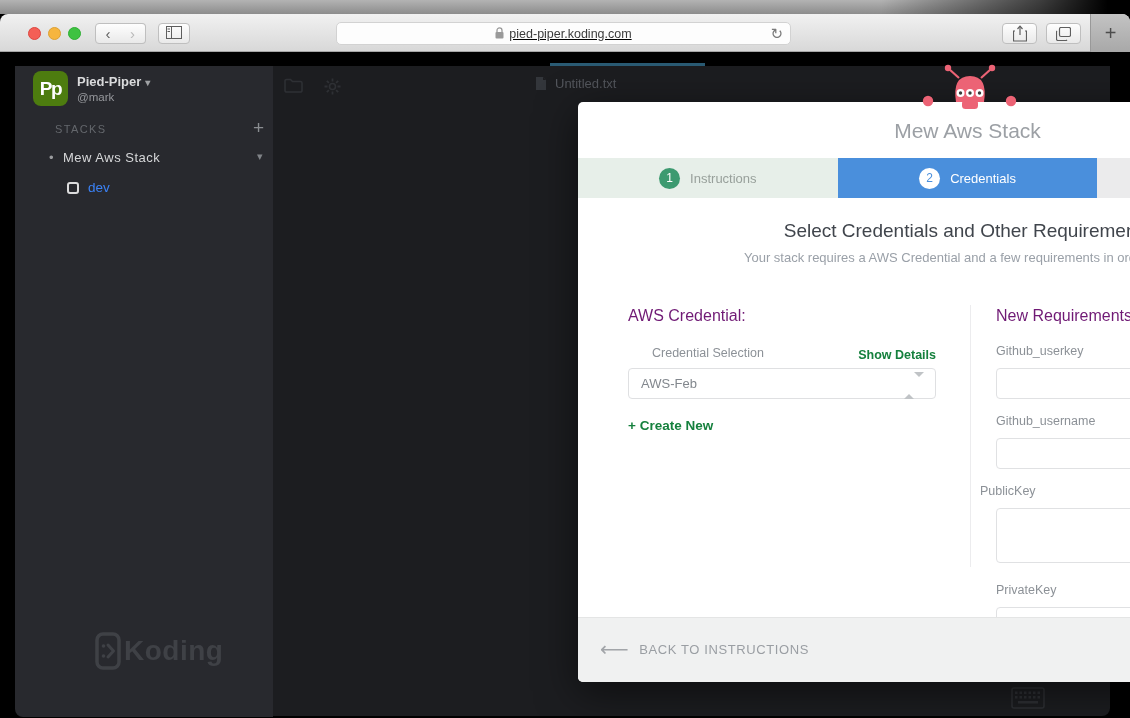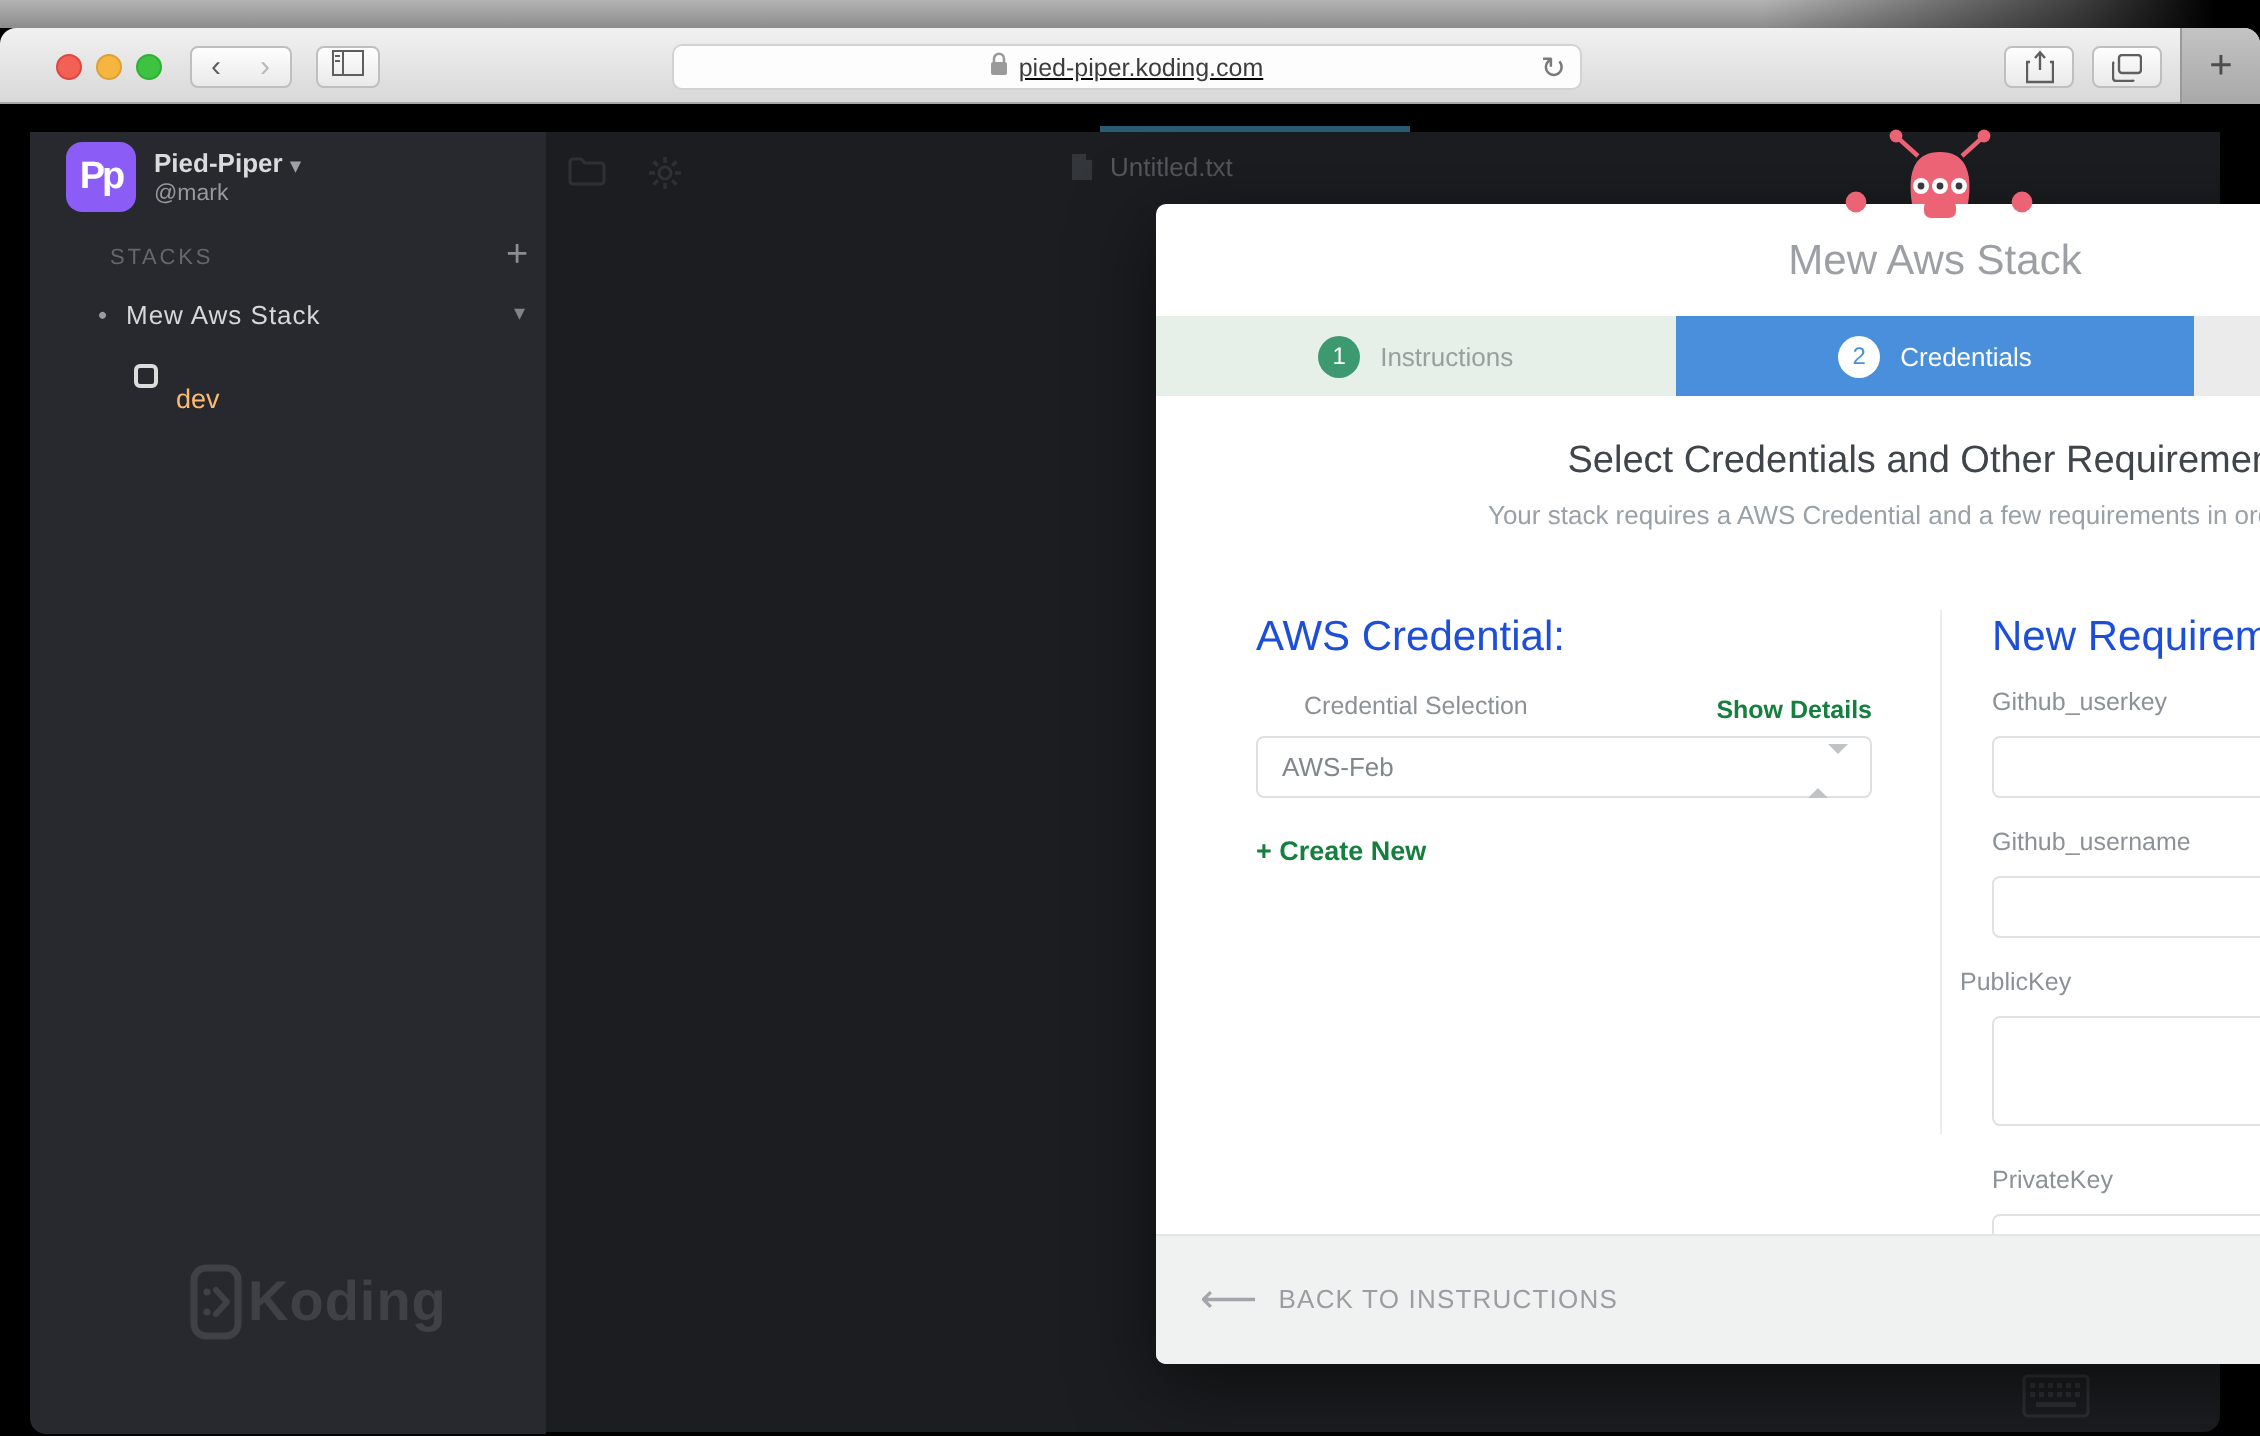--- a/index.html
+++ b/index.html
@@ -50,38 +50,38 @@
 
   
   .app { position:absolute; left:0; top:52px; width:1130px; height:666px; background:#000; }
   .side-panel { position:absolute; left:15px; top:0; width:258px; height:651px;
     background:#28292e; border-radius:0 0 0 8px; }
   .main-panel { position:absolute; left:273px; top:0; width:837px; height:650px;
     background:#1c1d20; border-radius:0 0 8px 0; }
 
   
   .team-logo { position:absolute; left:18px; top:5px; width:35px; height:35px; border-radius:8px;
-    background:#8b5cf6; color:#fff; font-weight:700; font-size:19px; letter-spacing:-1.5px;
+    background:#4d7c0f; color:#fff; font-weight:700; font-size:19px; letter-spacing:-1.5px;
     display:flex; align-items:center; justify-content:center; }
   .team-name { position:absolute; left:62px; top:8px; font-size:13px; font-weight:700; color:#dadbdc; }
   .team-name .caret { color:#9fa1a4; font-size:10px; margin-left:4px; }
   .team-handle { position:absolute; left:62px; top:25px; font-size:11.5px; color:#96989c; }
 
   .stacks-hd { position:absolute; left:40px; top:57px; font-size:11px; letter-spacing:1.4px; color:#64676c; }
   .stacks-plus { position:absolute; left:238px; top:51px; font-size:19px; color:#8a8d91; }
 
   .stack-row { position:absolute; left:26px; top:83px; width:230px; height:20px; }
   .stack-row .bullet { position:absolute; left:8px; top:1px; color:#9a9b9e; font-size:13px; }
   .stack-row .lbl { position:absolute; left:22px; top:1px; font-size:13px; letter-spacing:.5px; color:#d6d7d9; }
   .stack-row .caret { position:absolute; left:216px; top:1px; color:#808388; font-size:11px; }
 
   .machine-row { position:absolute; left:52px; top:114px; height:18px; }
   .machine-row .vm-ico { position:absolute; left:0; top:2px; width:12px; height:12px;
     border:2px solid #dcdcdd; border-radius:3px; }
-  .machine-row .lbl { position:absolute; left:21px; top:0; font-size:13.5px; color:#fdba74;margin-top:12px; }
+  .machine-row .lbl { position:absolute; left:21px; top:0; font-size:13.5px; color:#3b82f6; }
 
   .brand { position:absolute; left:80px; top:566px; display:flex; align-items:center; color:#3f4146; }
   .brand .brand-text { font-size:28px; font-weight:700; letter-spacing:.5px; margin-left:3px; }
 
   
   .ide-ico { position:absolute; top:12px; }
   .ide-ico.folder { left:11px; }
   .ide-ico.gear { left:51px; }
   .tab-line { position:absolute; left:277px; top:-3px; width:155px; height:3px; background:#2a5b74; }
   .ide-tab { position:absolute; left:262px; top:10px; display:flex; align-items:flex-end; }
@@ -107,21 +107,21 @@
   .step.active .dot { background:#fff; color:#4a8fdc; }
   .step.todo { background:#ebebec; color:#9aa1a7; }
 
   .lead-hd { position:absolute; left:0; top:118px; width:100%; text-align:center;
     font-size:19px; color:#40454c; }
   .lead-sub { position:absolute; left:0; top:148px; width:100%; text-align:center;
     font-size:13px; color:#9aa0a8; }
 
   .col-divider { position:absolute; left:392px; top:203px; width:1px; height:262px; background:#ececee; }
 
-  .sec-title { position:absolute; font-size:21px; color:#1d4ed8; }
+  .sec-title { position:absolute; font-size:16px; color:#701a75; }
   .fld-label { position:absolute; font-size:12.5px; color:#8c9197; }
   .link-blue { position:absolute; font-size:12.5px; color:#15803d;font-weight:bold; }
 
   .selectbox { position:absolute; left:50px; top:266px; width:308px; height:31px;
     border:1px solid #dfe0e2; border-radius:4px; background:#fff; }
   .selectbox .val { position:absolute; left:12px; top:7px; font-size:13px; color:#82878d; }
   .selectbox .spin { position:absolute; right:11px; top:8px; }
   .tri-up, .tri-dn { width:0; height:0; border-left:5px solid transparent; border-right:5px solid transparent; }
   .tri-up { border-bottom:5px solid #c0c3c6; margin-bottom:3px; }
   .tri-dn { border-top:5px solid #c0c3c6; }

